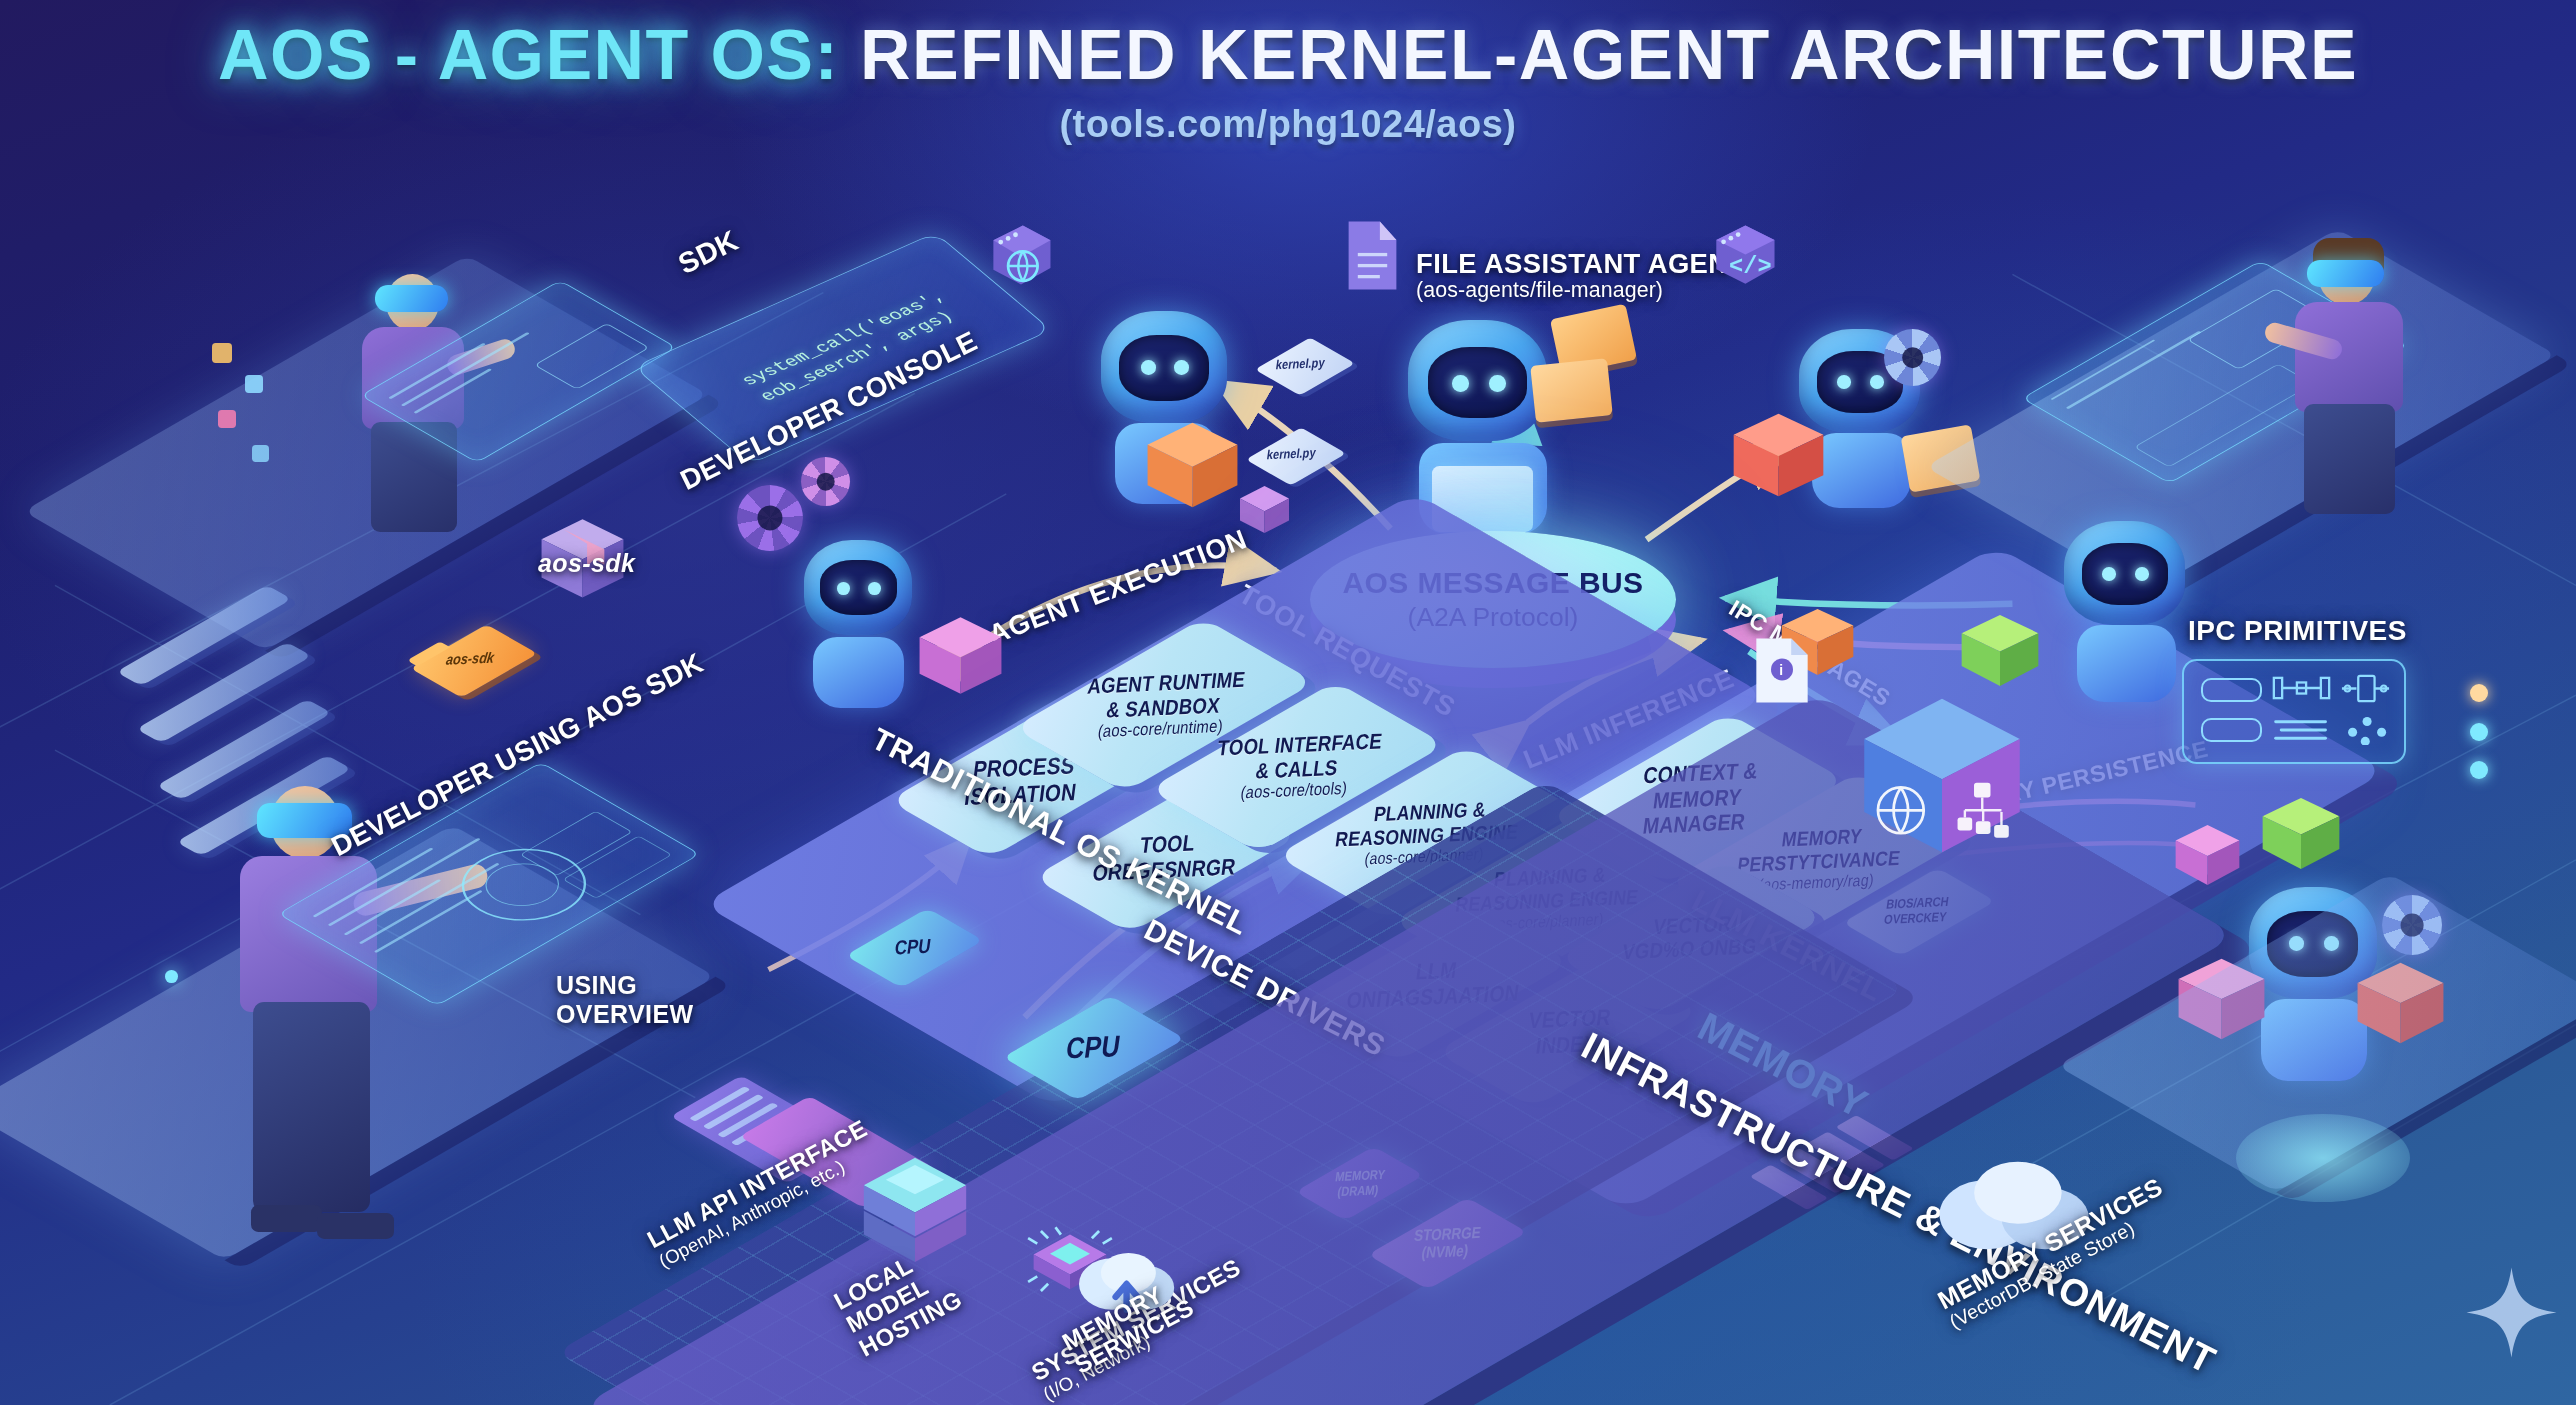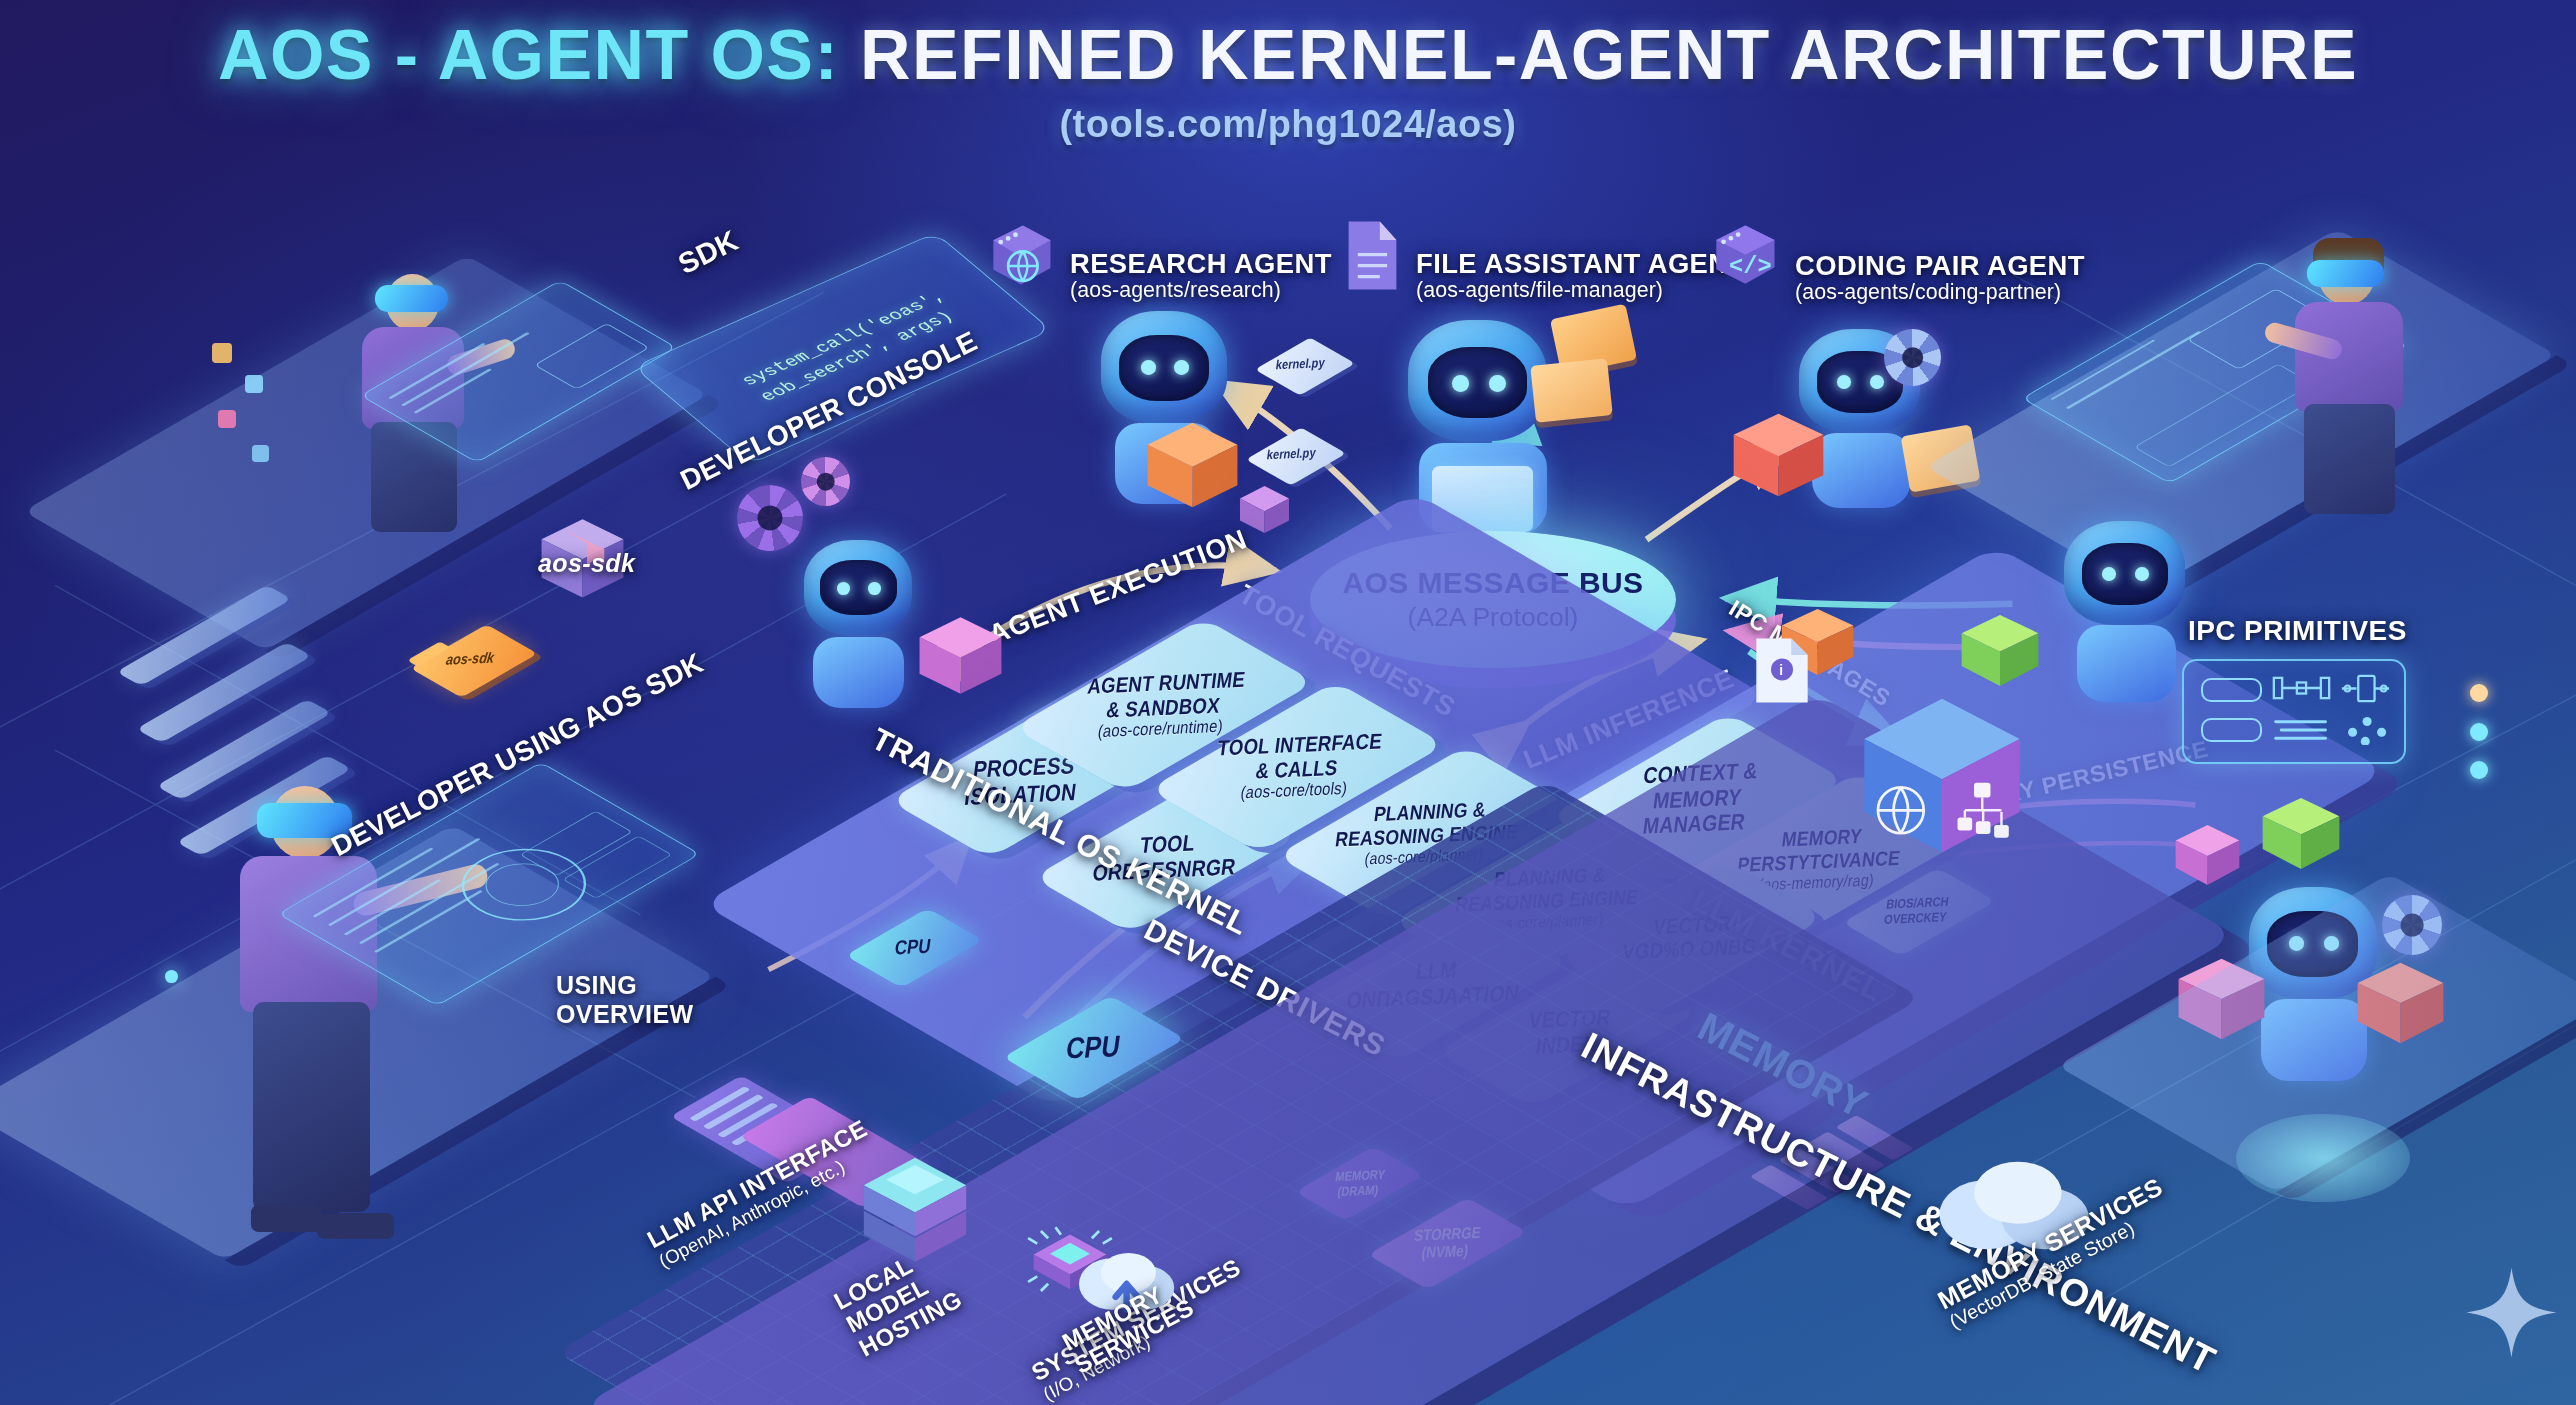--- a/index.html
+++ b/index.html
@@ -441,24 +441,20 @@
     <svg width="70" height="70" viewBox="0 0 76 76">
       <path d="M8,22 L40,6 L70,22 L70,52 L38,70 L8,54 Z" fill="#6f5fd0"></path>
       <path d="M8,22 L40,6 L70,22 L38,40 Z" fill="#8f7ae8"></path>
       <circle cx="16" cy="24" r="2.6" fill="#cfe6ff"></circle>
         <circle cx="24" cy="20" r="2.6" fill="#cfe6ff"></circle>
         <circle cx="32" cy="16" r="2.6" fill="#cfe6ff"></circle>
       <circle cx="40" cy="50" r="16" fill="none" stroke="#7fe9ff" stroke-width="3"></circle>
       <path d="M24,50 h32 M40,34 q10,16 0,32 M40,34 q-10,16 0,32" stroke="#7fe9ff" stroke-width="2.6" fill="none"></path>
     </svg>
   </div>
-  <div class="lbl" style="left:1070px;top:218px;font-size:27.4px;">
-    <span>RESEARCH AGENT</span>
-    <span class="sub">(aos-agents/research)</span>
-  </div>
 
   <div class="abs" style="left:1343px;top:216px;width:59px;height:79px;">
     <svg width="59" height="79" viewBox="0 0 64 86">
       <path d="M6,6 L40,6 L58,26 L58,80 L6,80 Z" fill="#8b7be6"></path>
       <path d="M40,6 L58,26 L40,26 Z" fill="#cfc4f7"></path>
       <g stroke="#d9e6ff" stroke-width="3.6" opacity=".85">
         <path d="M16,42 h32"></path>
           <path d="M16,54 h32"></path>
           <path d="M16,66 h24"></path>
       </g>
@@ -471,24 +467,20 @@
 
   <div class="abs" style="left:1709px;top:220px;width:71px;height:71px;">
     <svg width="71" height="71" viewBox="0 0 78 78">
       <path d="M8,22 L40,6 L72,22 L72,52 L40,70 L8,54 Z" fill="#6f5fd0"></path>
       <path d="M8,22 L40,6 L72,22 L40,38 Z" fill="#9078ec"></path>
       <circle cx="16" cy="24" r="2.6" fill="#cfe6ff"></circle>
         <circle cx="24" cy="20" r="2.6" fill="#cfe6ff"></circle>
         <circle cx="32" cy="16" r="2.6" fill="#cfe6ff"></circle>
       <text x="22" y="58" font-family="Liberation Mono, monospace" font-size="26" fill="#8fe6ff" font-weight="bold">&lt;/&gt;</text>
     </svg>
-  </div>
-  <div class="lbl" style="left:1795px;top:220px;font-size:27.4px;">
-    <span>CODING PAIR AGENT</span>
-    <span class="sub">(aos-agents/coding-partner)</span>
   </div>
 
   <div class="robot" style="left:1075px;top:311px;width:183px;height:201px;">
     <div class="rhead" style="left:25.6px;top:0;width:126px;height:112px;"></div>
     <div class="rface" style="left:44px;top:24px;width:90px;height:66px;"></div>
     <div class="reye" style="left:66px;top:49px;width:14.6px;height:14.6px;"></div>
     <div class="reye" style="left:99px;top:49px;width:14.6px;height:14.6px;"></div>
     <div class="rbody" style="left:40px;top:112px;width:102px;height:81px;"></div>
   </div>
   <div class="abs" style="left:1142px;top:421px;width:101px;height:88px;">

